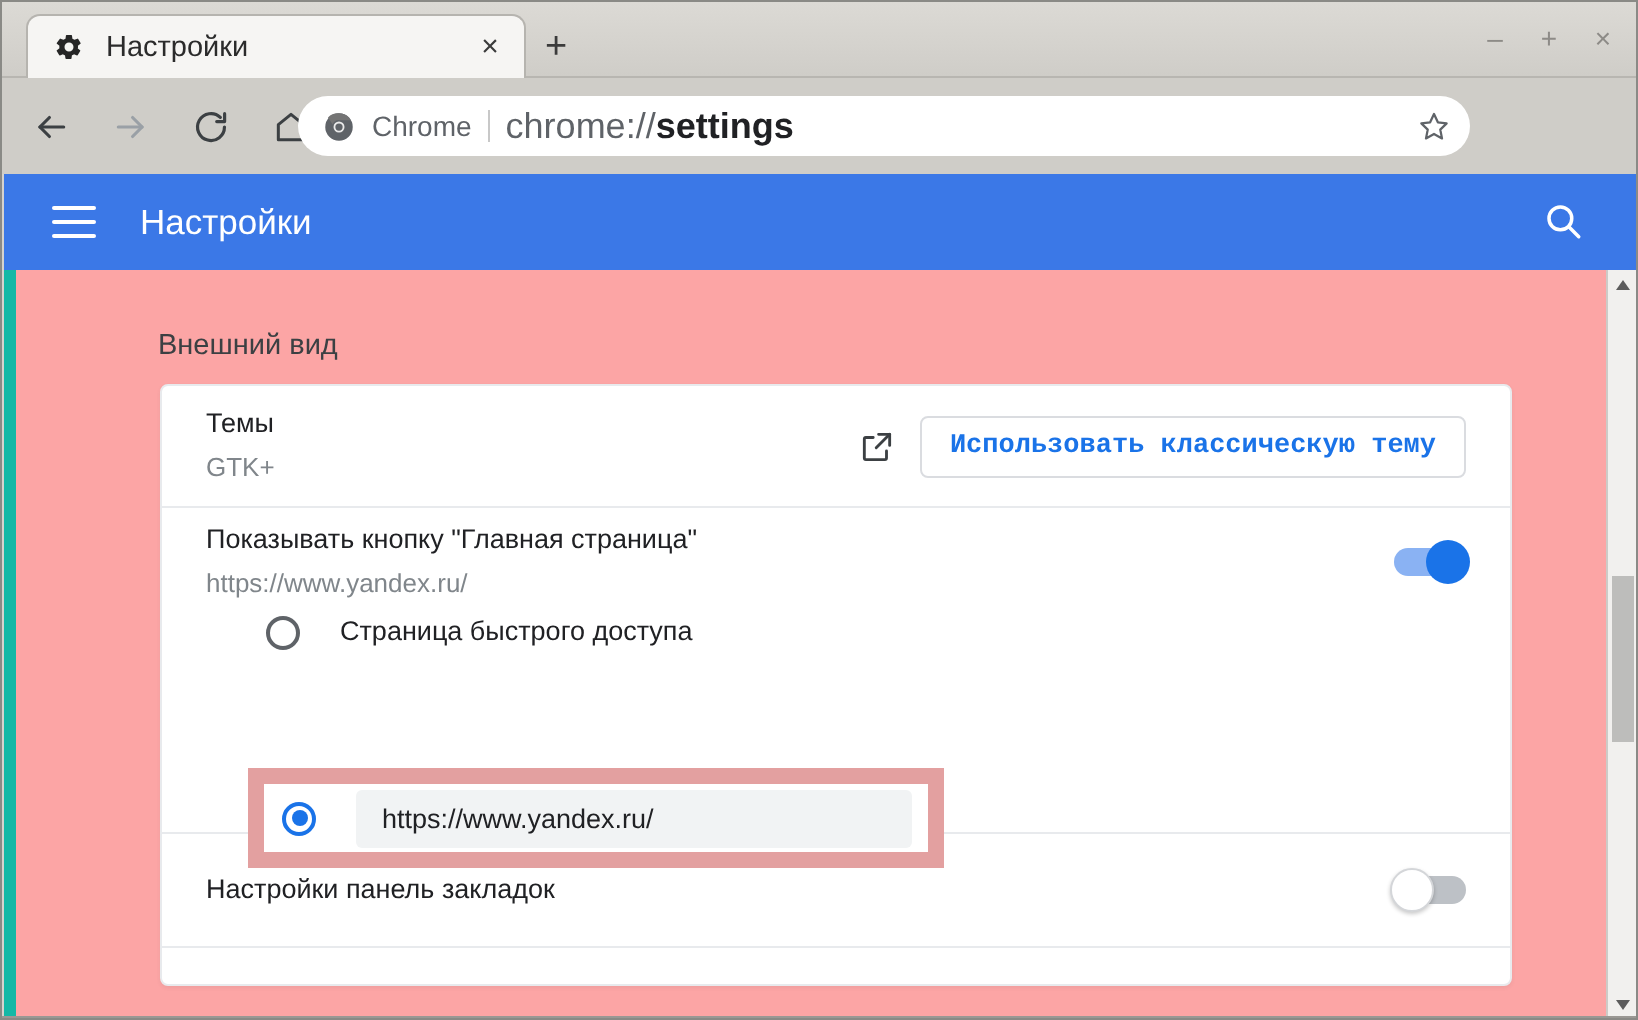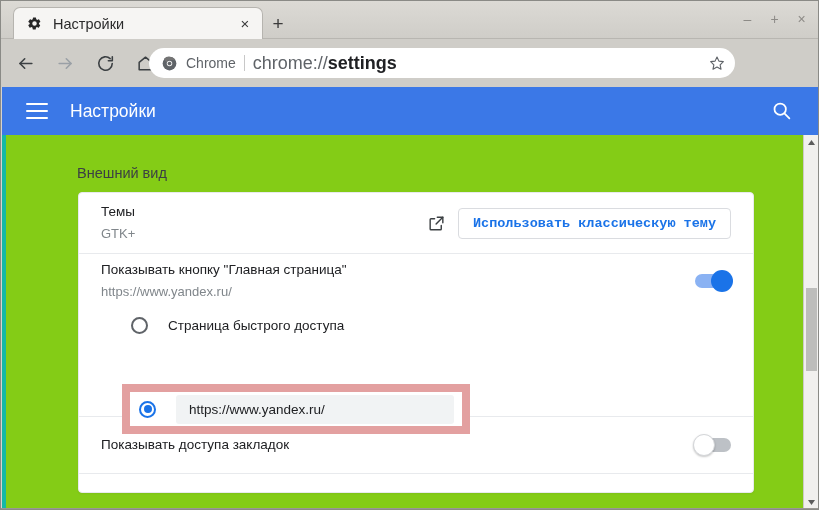--- a/index.html
+++ b/index.html
@@ -152,22 +152,22 @@
   }
   #searchbtn {
     position: absolute; right: 26px; top: 13px;
     width: 22px; height: 22px; cursor: pointer;
   }
 
   
   #content {
     position: absolute; left: 0; top: 48px;
     width: 803px; height: 375px;
-    background: #84cc16;
-    border-left: 4px solid #14b8a6;
+    background: #fca5a5;
+    border-left: 6px solid #14b8a6;
     overflow: hidden;
   }
   #sectiontitle {
     position: absolute; left: 71px; top: 30px;
     font-size: 14.5px; color: #3c4043;
   }
   #card {
     position: absolute; left: 72px; top: 57px;
     width: 676px;
     background: #ffffff;
@@ -221,21 +221,21 @@
   .toggle.off { background: #bdc1c6; }
   .toggle.off .knob {
     left: -2px; background: #ffffff;
     border: 1px solid #d4d6d9;
     box-shadow: 0 1px 2px rgba(0,0,0,0.22);
   }
 
   
   #radios { padding: 0 0 16px 0; }
   .radiorow {
-    display: flex; align-items: center;
+    display: flex; 
     height: 34px; padding-left: 52px;
   }
   .radio {
     width: 17px; height: 17px; border-radius: 50%;
     border: 2px solid #5f6368;
     flex: 0 0 17px;
     display: flex; align-items: center; justify-content: center;
     cursor: pointer;
   }
   .radio.checked { border-color: #1a73e8; }
@@ -445,21 +445,21 @@
               <div id="annot">
                 <span class="radio checked"></span>
                 <div class="url-input" placeholder="Введите URL">https://www.yandex.ru/</div>
               </div>
             </div>
           </div>
         </div>
 
         <div class="row" id="row-bookmarks">
           <div class="rowtext">
-            <div class="rowtitle">Показывать доступа закладок</div>
+            <div class="rowtitle">Настройки панель закладок</div>
           </div>
           <div class="toggle off">
             <span class="knob"></span>
           </div>
         </div>
 
         <div class="row" id="row-partial"></div>
       </div>
     </div>
   </div>

